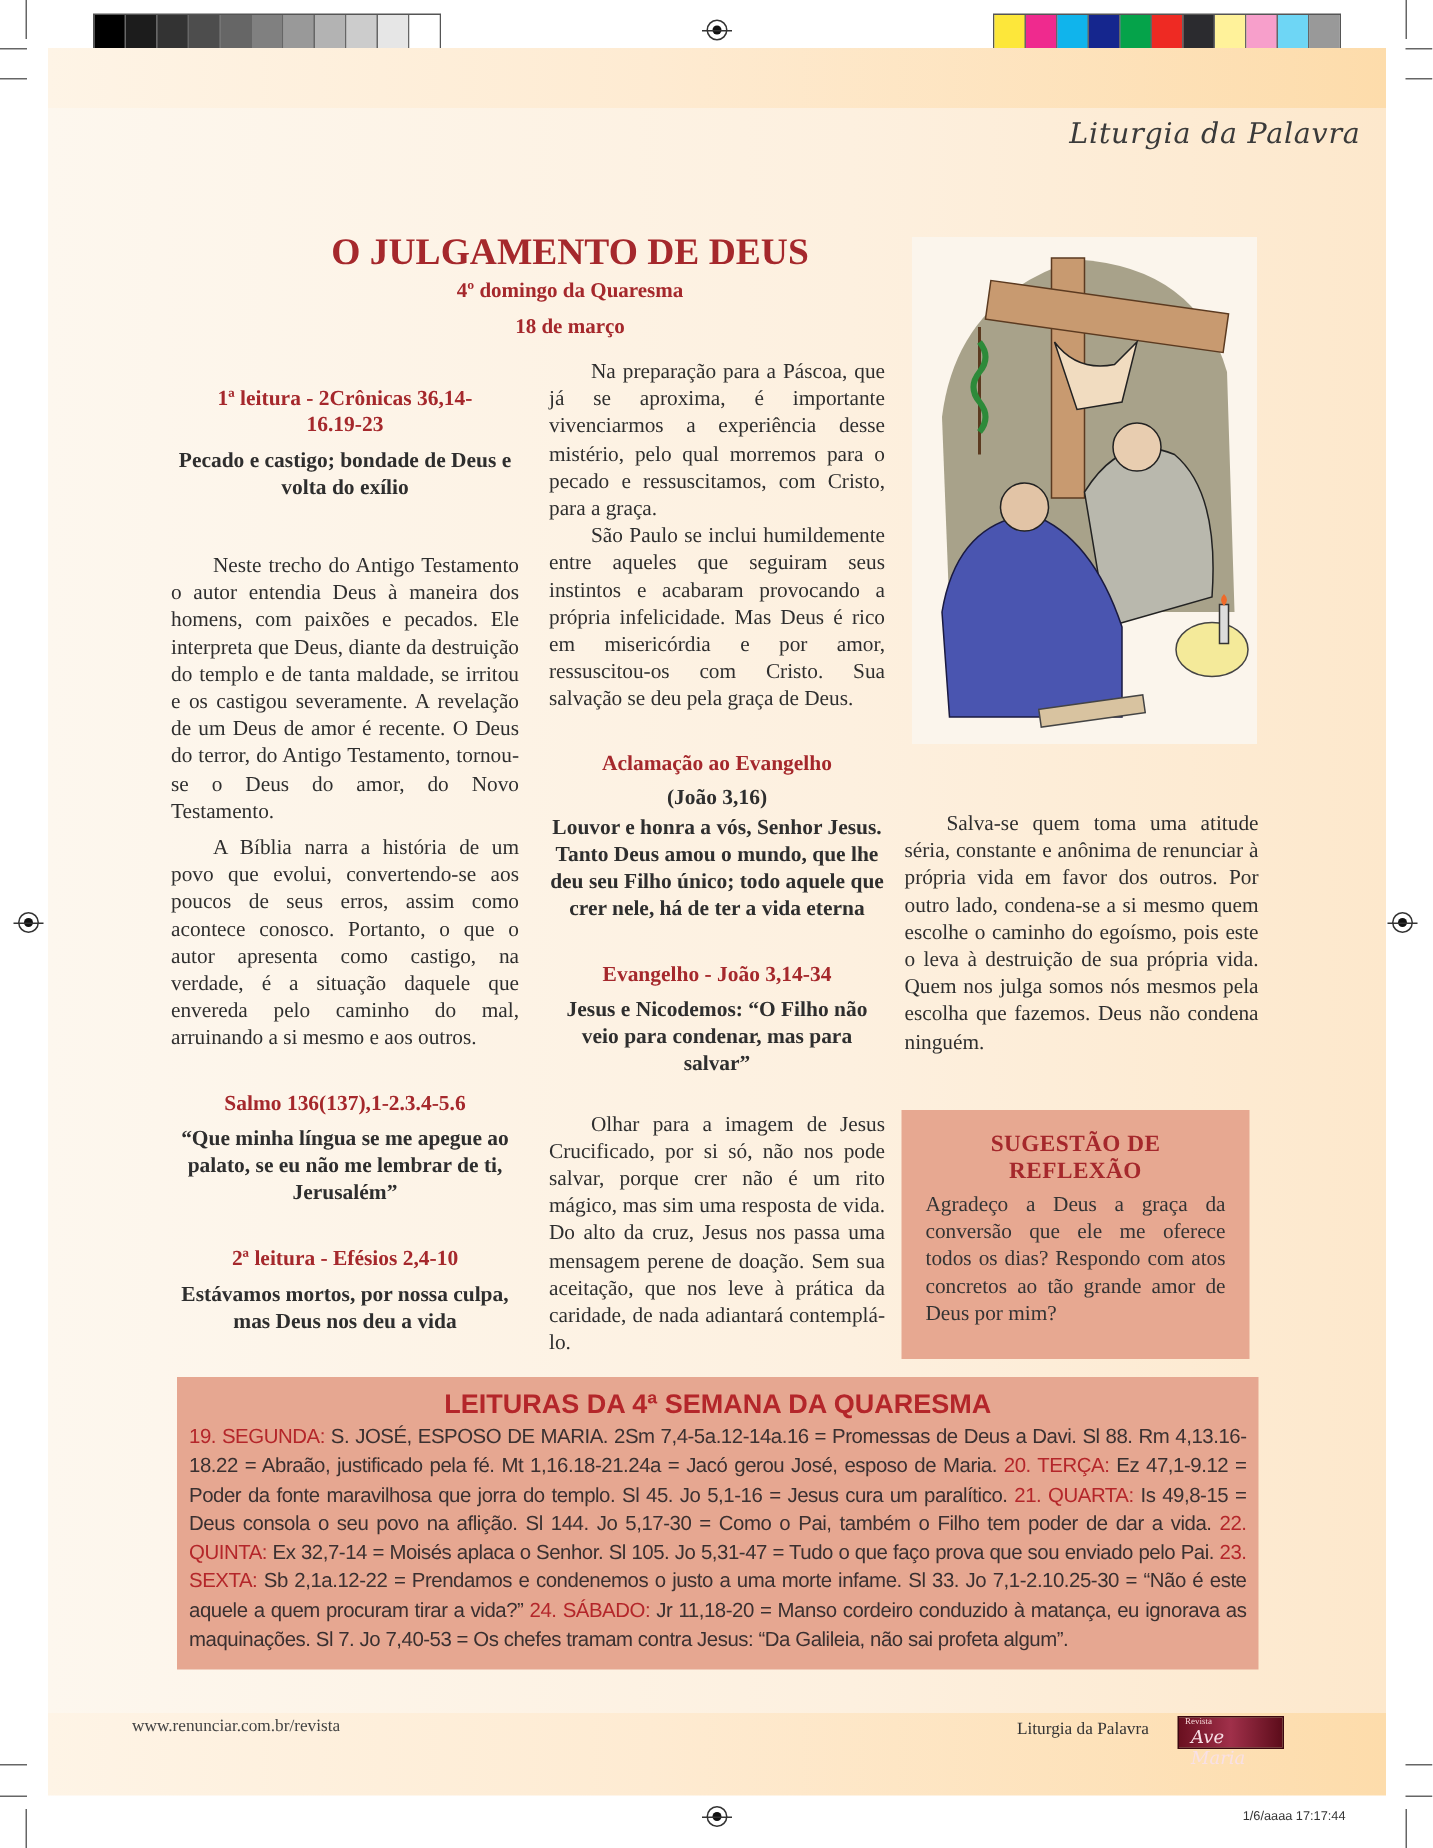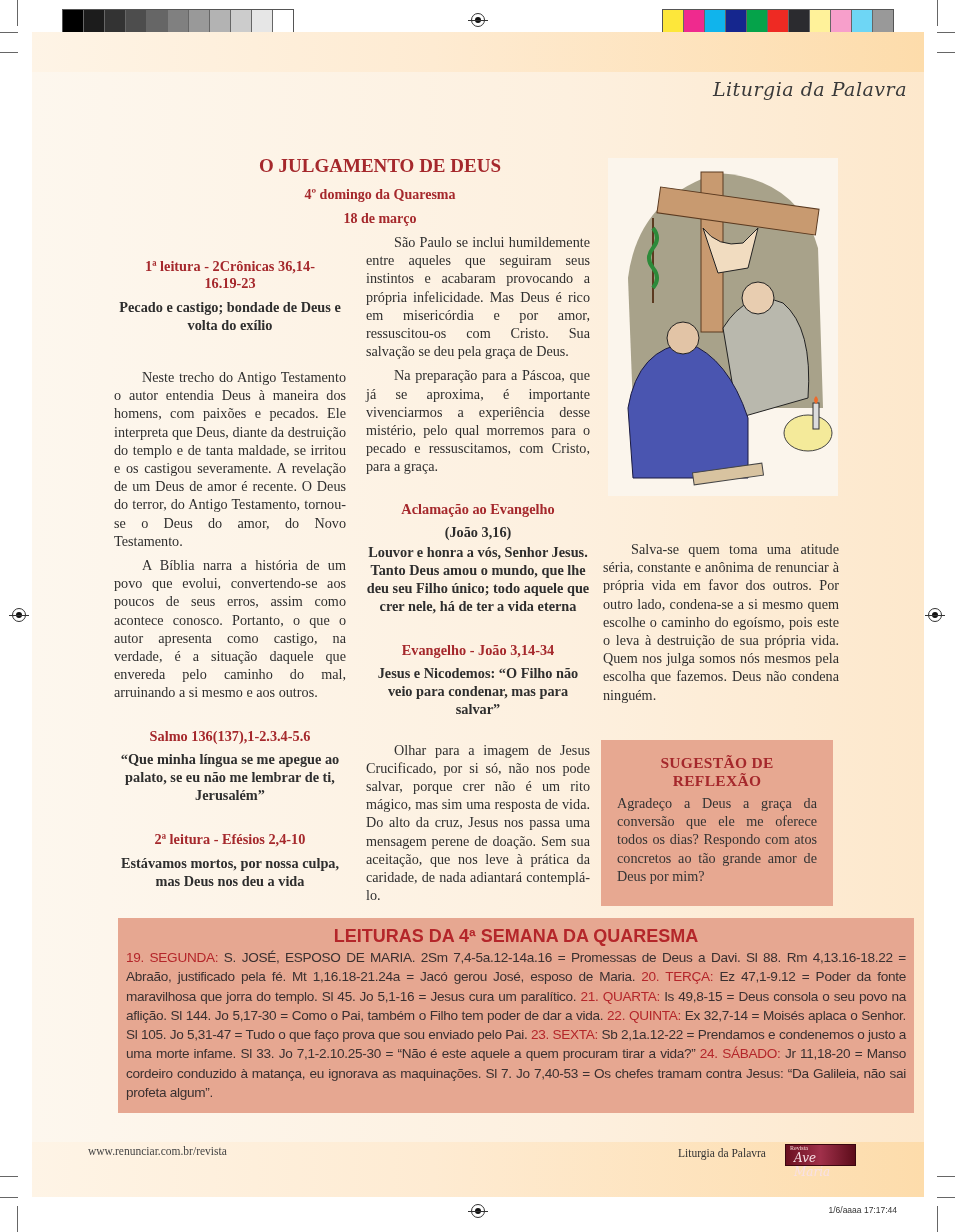--- a/index.html
+++ b/index.html
@@ -9,31 +9,31 @@
   .page-inner { position:absolute; left:0; top:40px; width:892px; height:1070px;
     background: linear-gradient(90deg, #fdf7ee 0%, #fdf0df 60%, #fde8cc 100%); }
   .header-title { position:absolute; right:48px; top:78px; font-family:"DejaVu Serif", serif; font-style:italic; font-size:19px; color:#3a3a3a; letter-spacing:0.5px; }
   .colorbar { position:absolute; top:9px; height:22px; display:flex; border:1px solid #555; }
   .colorbar span { display:block; width:20px; height:22px; border-right:1px solid #666; }
   .colorbar span:last-child { border-right:none; }
   .reg-mark { position:absolute; width:14px; height:14px; border-radius:50%; border:1px solid #333; box-sizing:border-box; }
   .reg-mark::before { content:""; position:absolute; left:3px; top:3px; width:6px; height:6px; border-radius:50%; background:#111; }
   .reg-mark::after { content:""; position:absolute; left:-4px; top:6px; width:20px; height:1px; background:#333; }
   .crop { position:absolute; background:#666; }
-  .article-title { position:absolute; left:160px; width:440px; top:155px; text-align:center; color:#a5282c; font-weight:bold; font-size:19px; font-family:"Liberation Serif", serif; }
+  .article-title { position:absolute; left:160px; width:440px; top:155px; text-align:center; color:#a5282c; font-weight:bold; font-size:25px; font-family:"Liberation Serif", serif; }
   .subtitle { position:absolute; left:160px; width:440px; text-align:center; color:#a5282c; font-weight:bold; font-size:14px; font-family:"Liberation Serif", serif; }
   .col { position:absolute; font-family:"Liberation Serif", serif; font-size:14.2px; line-height:18.2px; color:#2e2e2e; }
   .col p { margin:0; text-align:justify; text-indent:28px; }
   .sec-head { color:#a5282c; font-weight:bold; text-align:center; font-size:14.3px; line-height:17px; }
   .sec-sub { color:#2e2e2e; font-weight:bold; text-align:center; font-size:14.3px; line-height:18px; }
   .illustration { position:absolute; left:608px; top:158px; width:230px; height:338px; background:#fbf5ec; }
   .reflection { position:absolute; left:601px; top:740px; width:232px; height:166px; background:#e7a891; padding:14px 16px; box-sizing:border-box; font-family:"Liberation Serif", serif; }
   .reflection h3 { margin:0 0 4px 0; color:#a5282c; font-size:15.5px; text-align:center; font-weight:bold; letter-spacing:0.3px; }
   .reflection p { margin:0; font-size:14.2px; line-height:18.2px; color:#333; text-align:justify; }
-  .weekbox { position:absolute; left:118px; top:918px; width:796px; height:195px; background:#e6a791; padding:6px 8px; box-sizing:border-box; font-family:"Liberation Sans", sans-serif; }
+  .weekbox { position:absolute; left:118px; top:918px; width:721px; height:195px; background:#e6a791; padding:6px 8px; box-sizing:border-box; font-family:"Liberation Sans", sans-serif; }
   .weekbox h2 { margin:2px 0 1px; text-align:center; color:#b4262a; font-size:18px; font-weight:bold; }
   .weekbox .txt { font-size:13.6px; line-height:19.3px; color:#3a3030; text-align:justify; letter-spacing:-0.3px; }
   .weekbox .day { color:#b4262a; font-weight:normal; }
   .footer-url { position:absolute; left:88px; top:1145px; font-family:"Liberation Serif", serif; font-size:11.5px; color:#444; }
   .footer-label { position:absolute; left:678px; top:1147px; font-family:"Liberation Serif", serif; font-size:11.5px; color:#333; }
   .footer-logo { position:absolute; left:785px; top:1144px; width:71px; height:22px; background:linear-gradient(90deg,#6a1020,#a0304a,#5c0c1a); border:1px solid #3b0810; box-sizing:border-box; }
   .footer-logo .small { position:absolute; left:4px; top:0px; font-size:6px; color:#f5d7d7; font-family:"Liberation Serif", serif; }
   .footer-logo .big { position:absolute; left:8px; top:6px; font-size:12px; color:#f8e0e6; font-style:italic; font-family:"DejaVu Serif", serif; }
   .slug { position:absolute; top:1205px; font-family:"Liberation Sans", sans-serif; font-size:8.5px; color:#333; }
 </style>
@@ -98,22 +98,22 @@
   <div class="sec-sub" style="margin-top:6px;">Pecado e castigo; bondade de Deus e volta do exílio</div>
   <p style="margin-top:34px;">Neste trecho do Antigo Testamento o autor entendia Deus à maneira dos homens, com paixões e pecados. Ele interpreta que Deus, diante da destruição do templo e de tanta maldade, se irritou e os castigou severamente. A revelação de um Deus de amor é recente. O Deus do terror, do Antigo Testamento, tornou-se o Deus do amor, do Novo Testamento.</p>
   <p style="margin-top:6px;">A Bíblia narra a história de um povo que evolui, convertendo-se aos poucos de seus erros, assim como acontece conosco. Portanto, o que o autor apresenta como castigo, na verdade, é a situação daquele que envereda pelo caminho do mal, arruinando a si mesmo e aos outros.</p>
   <div class="sec-head" style="margin-top:26px;">Salmo 136(137),1-2.3.4-5.6</div>
   <div class="sec-sub" style="margin-top:5px;">“Que minha língua se me apegue ao palato, se eu não me lembrar de ti, Jerusalém”</div>
   <div class="sec-head" style="margin-top:27px;">2ª leitura - Efésios 2,4-10</div>
   <div class="sec-sub" style="margin-top:6px;text-align:center;">Estávamos mortos, por nossa culpa, mas Deus nos deu a vida</div>
 </div>
 
 <div class="col" style="left:366px; top:233px; width:224px;">
+  <p style="margin-top:6px;">Na preparação para a Páscoa, que já se aproxima, é importante vivenciarmos a experiência desse mistério, pelo qual morremos para o pecado e ressuscitamos, com Cristo, para a graça.</p>
   <p>São Paulo se inclui humildemente entre aqueles que seguiram seus instintos e acabaram provocando a própria infelicidade. Mas Deus é rico em misericórdia e por amor, ressuscitou-os com Cristo. Sua salvação se deu pela graça de Deus.</p>
-  <p style="margin-top:6px;">Na preparação para a Páscoa, que já se aproxima, é importante vivenciarmos a experiência desse mistério, pelo qual morremos para o pecado e ressuscitamos, com Cristo, para a graça.</p>
   <div class="sec-head" style="margin-top:25px;">Aclamação ao Evangelho</div>
   <div class="sec-sub" style="margin-top:5px;">(João 3,16)</div>
   <div class="sec-sub" style="margin-top:2px;">Louvor e honra a vós, Senhor Jesus. Tanto Deus amou o mundo, que lhe deu seu Filho único; todo aquele que crer nele, há de ter a vida eterna</div>
   <div class="sec-head" style="margin-top:27px;">Evangelho - João 3,14-34</div>
   <div class="sec-sub" style="margin-top:5px;">Jesus e Nicodemos: “O Filho não veio para condenar, mas para salvar”</div>
   <p style="margin-top:23px;">Olhar para a imagem de Jesus Crucificado, por si só, não nos pode salvar, porque crer não é um rito mágico, mas sim uma resposta de vida. Do alto da cruz, Jesus nos passa uma mensagem perene de doação. Sem sua aceitação, que nos leve à prática da caridade, de nada adiantará contemplá-lo.</p>
 </div>
 
 <div class="illustration">
   <svg width="230" height="338" viewBox="0 0 230 338">

